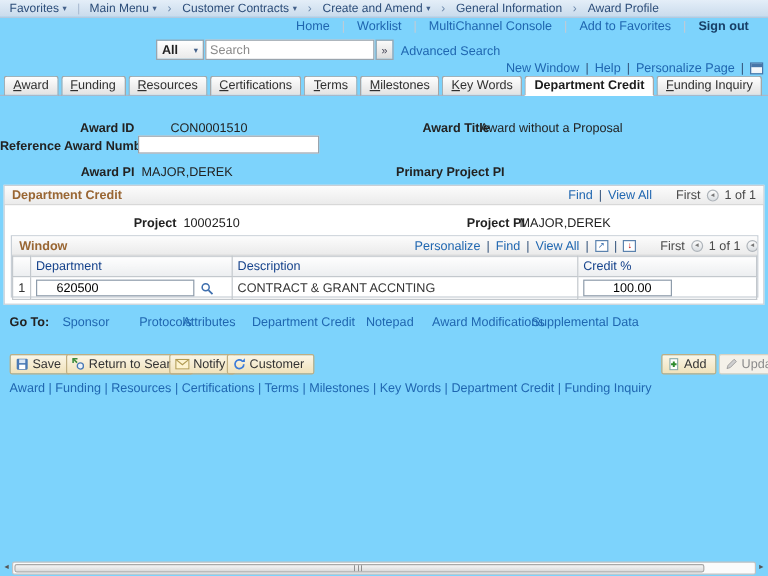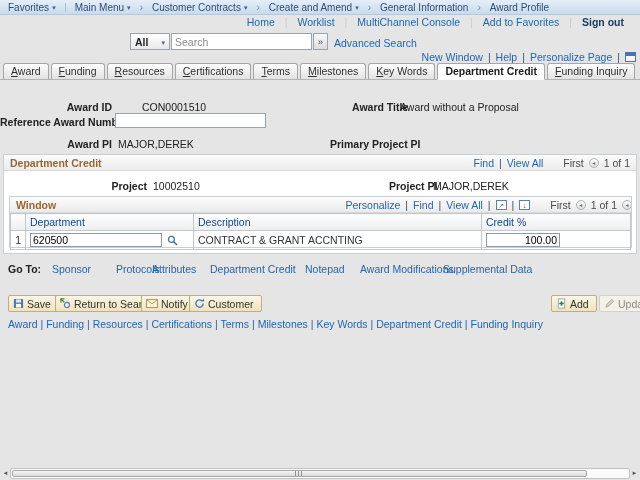--- a/index.html
+++ b/index.html
@@ -1,17 +1,17 @@
 <!DOCTYPE html>
 <html><head>
 <meta charset="utf-8">
 <style>
   * { margin:0; padding:0; box-sizing:border-box; }
   body { font-family:"Liberation Sans", sans-serif; background:#fff; }
-  #screen { position:relative; width:640px; height:480px; overflow:hidden; background:#e5e5e5;
+  #screen { position:relative; width:640px; height:480px; overflow:hidden; background:#7dd3fc;
             font-size:10.5px; color:#222; }
 
   a { color:#1f66b0; text-decoration:none; cursor:pointer; }
 
   
   .crumbbar { position:absolute; top:0; left:0; right:0; height:15px;
     background:linear-gradient(#e4eef8,#c9dbec); border-bottom:1px solid #b5c9dd;
     display:flex; align-items:center; gap:9px; padding:0 8px; font-size:10px; color:#2c4d79; }
   .crumb { white-space:nowrap; cursor:pointer; }
   .caret::after { content:"▾"; font-size:7px; color:#44618a; margin-left:3px; position:relative; top:-1px; }
@@ -100,21 +100,21 @@
   .dload::after { content:"↓"; color:#c00000; font-weight:bold; }
 
   
   table.grid { width:100%; border-collapse:collapse; table-layout:fixed; }
   table.grid th, table.grid td { border:1px solid #c3c8cd; font-weight:normal;
     font-size:10.5px; padding:1px 4px; overflow:hidden; white-space:nowrap; }
   table.grid th { background:linear-gradient(#fefefe,#eceef0); color:#15428b;
     text-align:left; height:17px; }
   table.grid td { height:19px; color:#333; }
   td.rnum { text-align:right; padding-right:2px; }
-  .cellin { border:1px solid #8e9cab; height:14px; font-size:10.5px; padding:0 2px;
+  .cellin { border:1px solid #8e9cab; height:14px; font-size:10.5px; padding:0 16px;
             font-family:"Liberation Sans", sans-serif; vertical-align:middle; }
   #in-dept { width:132px; }
   #in-credit { width:74px; text-align:right; }
   .lookup { vertical-align:middle; margin-left:2px; cursor:pointer; }
 
   
   .gotorow { position:absolute; top:263px; left:0; right:0; height:13px; }
   .gotorow .fl, .gotorow a { position:absolute; top:0; white-space:nowrap; }
   #gt-label { left:8px; }
   #gt-0 { left:52px; }  #gt-1 { left:100px;margin-left:16px; } #gt-2 { left:152px; } #gt-3 { left:210px; }

